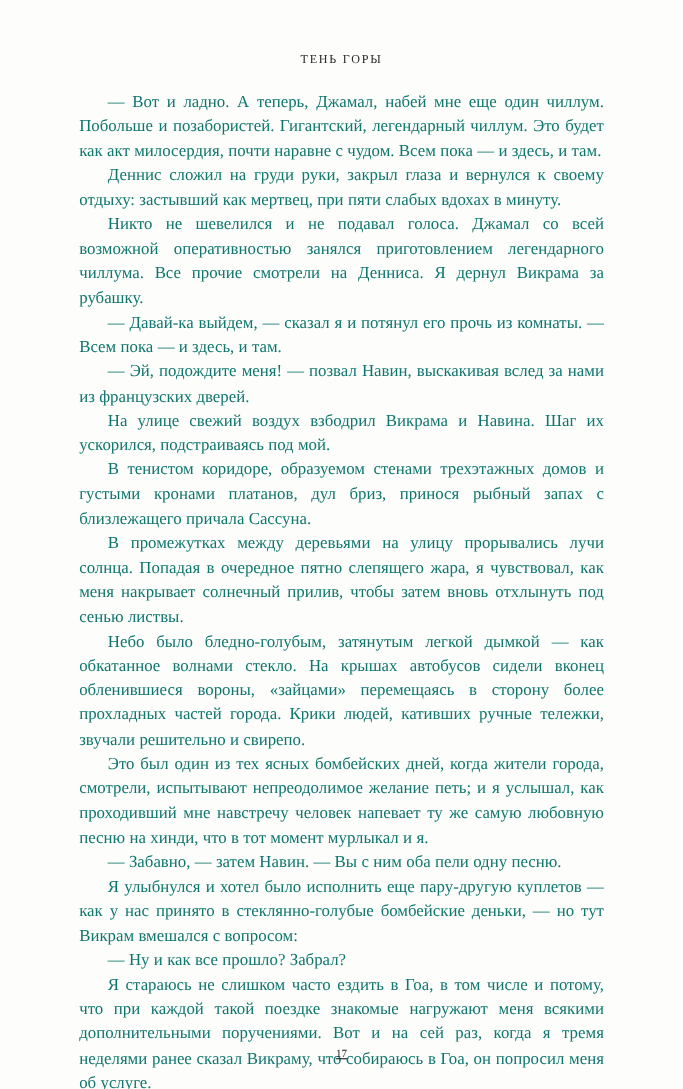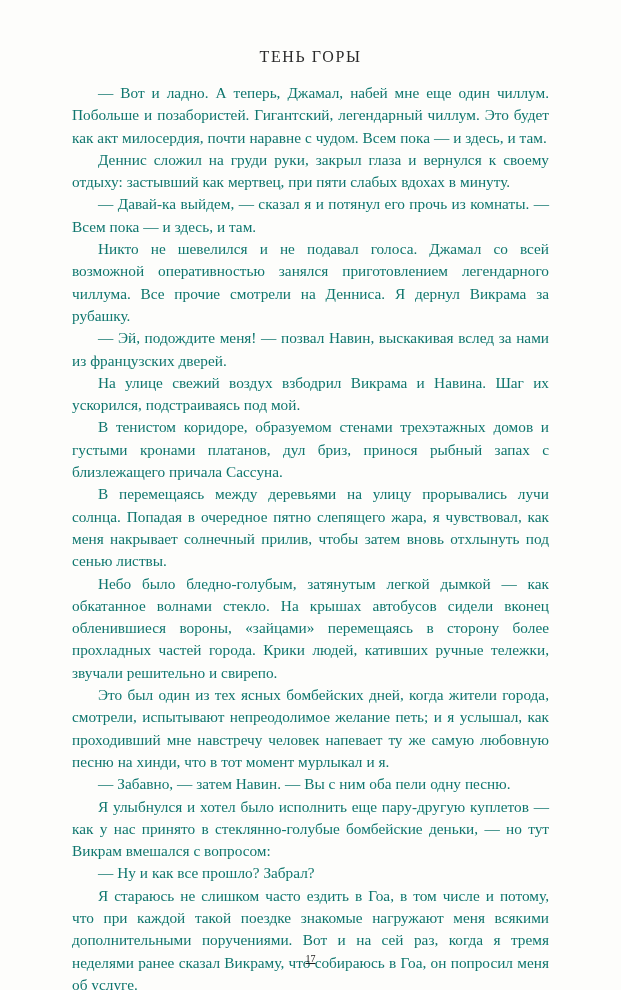--- a/index.html
+++ b/index.html
@@ -20,21 +20,21 @@
     box-sizing: border-box;
     padding: 0;
     background: #fdfdfb;
   }
   .running-head {
     position: absolute;
     top: 48px;
     left: 0;
     right: 0;
     text-align: center;
-    font-size: 16px;
+    font-size: 11px;
     letter-spacing: 1.6px;
     font-variant: small-caps;
     text-transform: uppercase;
     color: #2a2a2a;
     font-family: "Liberation Serif", serif;
   }
   .body-col {
     position: absolute;
     top: 82px;
     left: 72px;
@@ -67,26 +67,26 @@
 </head>
 <body>
 
 <div class="page">
 
   <div class="running-head">ТЕНЬ ГОРЫ</div>
 
   <div class="body-col">
     <p class="para">— Вот и ладно. А теперь, Джамал, набей мне еще один чиллум. Побольше и позабористей. Гигантский, легендарный чиллум. Это будет как акт милосердия, почти наравне с чудом. Всем пока — и здесь, и там.</p>
     <p class="para">Деннис сложил на груди руки, закрыл глаза и вернулся к своему отдыху: застывший как мертвец, при пяти слабых вдохах в минуту.</p>
+    <p class="para">Никто не шевелился и не подавал голоса. Джамал со всей возможной оперативностью занялся приготовлением легендарного чиллума. Все прочие смотрели на Денниса. Я дернул Викрама за рубашку.</p>
     <p class="para dialog">— Давай-ка выйдем, — сказал я и потянул его прочь из комнаты. — Всем пока — и здесь, и там.</p>
-    <p class="para">Никто не шевелился и не подавал голоса. Джамал со всей возможной оперативностью занялся приготовлением легендарного чиллума. Все прочие смотрели на Денниса. Я дернул Викрама за рубашку.</p>
     <p class="para dialog">— Эй, подождите меня! — позвал Навин, выскакивая вслед за нами из французских дверей.</p>
     <p class="para">На улице свежий воздух взбодрил Викрама и Навина. Шаг их ускорился, подстраиваясь под мой.</p>
     <p class="para">В тенистом коридоре, образуемом стенами трехэтажных домов и густыми кронами платанов, дул бриз, принося рыбный запах с близлежащего причала Сассуна.</p>
-    <p class="para">В перемещаясь между деревьями на улицу прорывались лучи солнца. Попадая в очередное пятно слепящего жара, я чувствовал, как меня накрывает солнечный прилив, чтобы затем вновь отхлынуть под сенью листвы.</p>
+    <p class="para">В промежутках между деревьями на улицу прорывались лучи солнца. Попадая в очередное пятно слепящего жара, я чувствовал, как меня накрывает солнечный прилив, чтобы затем вновь отхлынуть под сенью листвы.</p>
     <p class="para">Небо было бледно-голубым, затянутым легкой дымкой — как обкатанное волнами стекло. На крышах автобусов сидели вконец обленившиеся вороны, «зайцами» перемещаясь в сторону более прохладных частей города. Крики людей, кативших ручные тележки, звучали решительно и свирепо.</p>
     <p class="para">Это был один из тех ясных бомбейских дней, когда жители города, смотрели, испытывают непреодолимое желание петь; и я услышал, как проходивший мне навстречу человек напевает ту же самую любовную песню на хинди, что в тот момент мурлыкал и я.</p>
     <p class="para dialog">— Забавно, — затем Навин. — Вы с ним оба пели одну песню.</p>
     <p class="para">Я улыбнулся и хотел было исполнить еще пару-другую куплетов — как у нас принято в стеклянно-голубые бомбейские деньки, — но тут Викрам вмешался с вопросом:</p>
     <p class="para dialog">— Ну и как все прошло? Забрал?</p>
     <p class="para">Я стараюсь не слишком часто ездить в Гоа, в том числе и потому, что при каждой такой поездке знакомые нагружают меня всякими дополнительными поручениями. Вот и на сей раз, когда я тремя неделями ранее сказал Викраму, что собираюсь в Гоа, он попросил меня об услуге.</p>
   </div>
 
   <div class="folio">17</div>
 </div>

